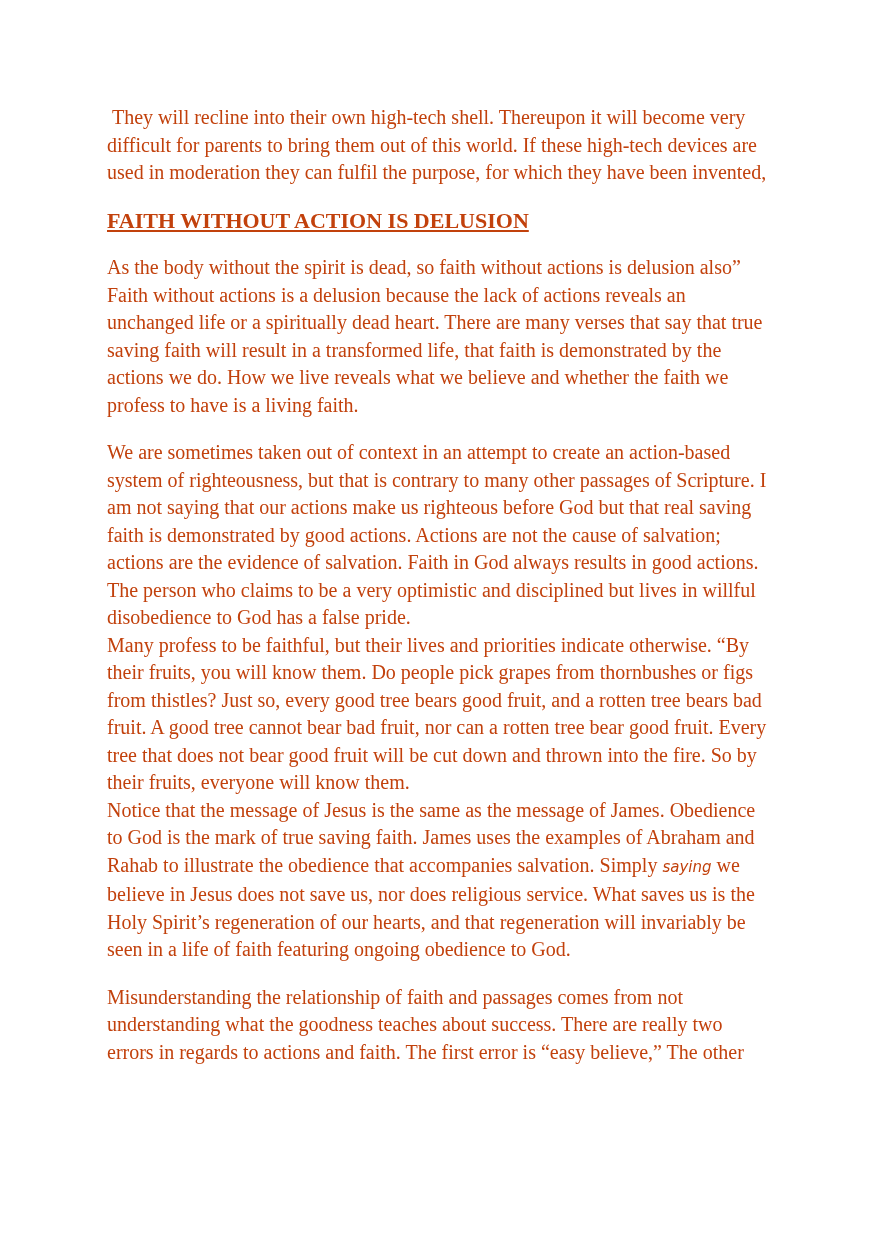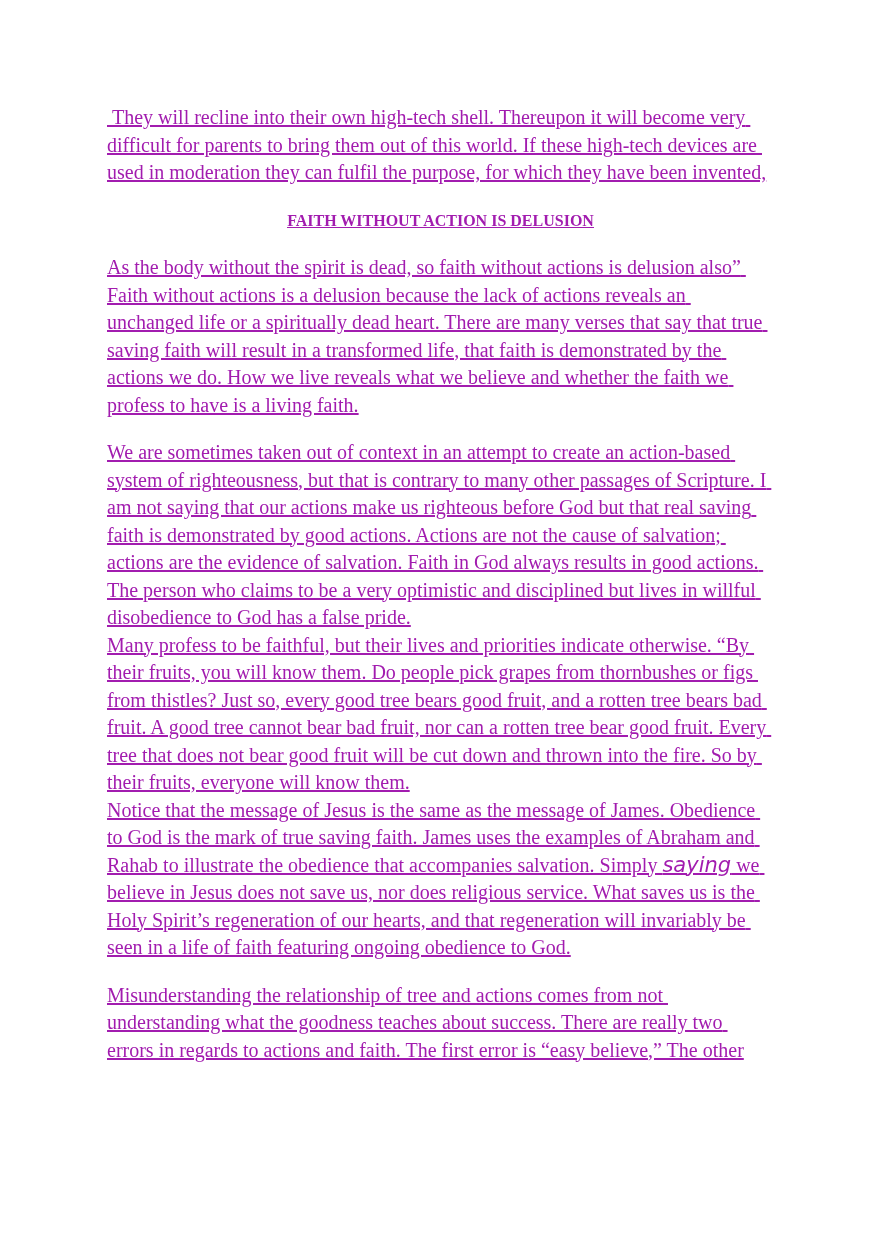--- a/index.html
+++ b/index.html
@@ -6,52 +6,51 @@
     margin: 0;
     padding: 0;
     background: #ffffff;
   }
   .page {
     position: relative;
     width: 880px;
     height: 1244px;
     box-sizing: border-box;
     background: #ffffff;
-    color: #a21caf;
+    color: #c2410c;
     font-family: "Liberation Serif", serif;
     font-size: 20px;
     line-height: 27.5px;
     padding: 104px 106px 0 107px;
     overflow: hidden;
-    text-decoration: underline;
   }
   .body-para {
     margin: 0 0 20px 0;
     white-space: pre-wrap;
   }
   .para-group .body-para {
     margin: 0;
   }
   .para-group {
     margin: 0 0 20px 0;
   }
   .doc-heading, .doc-byline {
-    text-align: center;
+    text-align: left;
     font-weight: bold;
-    font-size: 16px;
+    font-size: 22px;
     line-height: 27.5px;
     margin: 0 0 20px 0;
   }
   .underlined {
     text-decoration: underline;
   }
   .inline-italic {
     font-family: "DejaVu Sans", sans-serif;
     font-style: italic;
-    font-size: 21px;
+    font-size: 15px;
     margin-top: 11px;
   }
 </style>
 </head>
 <body>
 
 <div class="page">
 
   <p class="body-para"> They will recline into their own high-tech shell. Thereupon it will become very difficult for parents to bring them out of this world. If these high-tech devices are used in moderation they can fulfil the purpose, for which they have been invented,</p>
 
@@ -61,15 +60,15 @@
   <p class="body-para">As the body without the spirit is dead, so faith without actions is delusion also” Faith without actions is a delusion because the lack of actions reveals an unchanged life or a spiritually dead heart. There are many verses that say that true saving faith will result in a transformed life, that faith is demonstrated by the actions we do. How we live reveals what we believe and whether the faith we profess to have is a living faith.</p>
 
   <div class="para-group">
     <p class="body-para">We are sometimes taken out of context in an attempt to create an action-based system of righteousness, but that is contrary to many other passages of Scripture. I am not saying that our actions make us righteous before God but that real saving faith is demonstrated by good actions. Actions are not the cause of salvation; actions are the evidence of salvation. Faith in God always results in good actions. The person who claims to be a very optimistic and disciplined but lives in willful disobedience to God has a false pride.</p>
 
     <p class="body-para">Many profess to be faithful, but their lives and priorities indicate otherwise. “By their fruits, you will know them. Do people pick grapes from thornbushes or figs from thistles? Just so, every good tree bears good fruit, and a rotten tree bears bad fruit. A good tree cannot bear bad fruit, nor can a rotten tree bear good fruit. Every tree that does not bear good fruit will be cut down and thrown into the fire. So by their fruits, everyone will know them.</p>
 
     <p class="body-para"><span>Notice that the message of Jesus is the same as the message of James. Obedience to God is the mark of true saving faith. James uses the examples of Abraham and Rahab to illustrate the obedience that accompanies salvation. Simply </span><span class="inline-italic">saying</span><span> we believe in Jesus does not save us, nor does religious service. What saves us is the Holy Spirit’s regeneration of our hearts, and that regeneration will invariably be seen in a life of faith featuring ongoing obedience to God.</span></p>
   </div>
 
-  <p class="body-para">Misunderstanding the relationship of tree and actions comes from not understanding what the goodness teaches about success. There are really two errors in regards to actions and faith. The first error is “easy believe,” The other</p>
+  <p class="body-para">Misunderstanding the relationship of faith and passages comes from not understanding what the goodness teaches about success. There are really two errors in regards to actions and faith. The first error is “easy believe,” The other</p>
 
 </div>
 
 </body></html>

